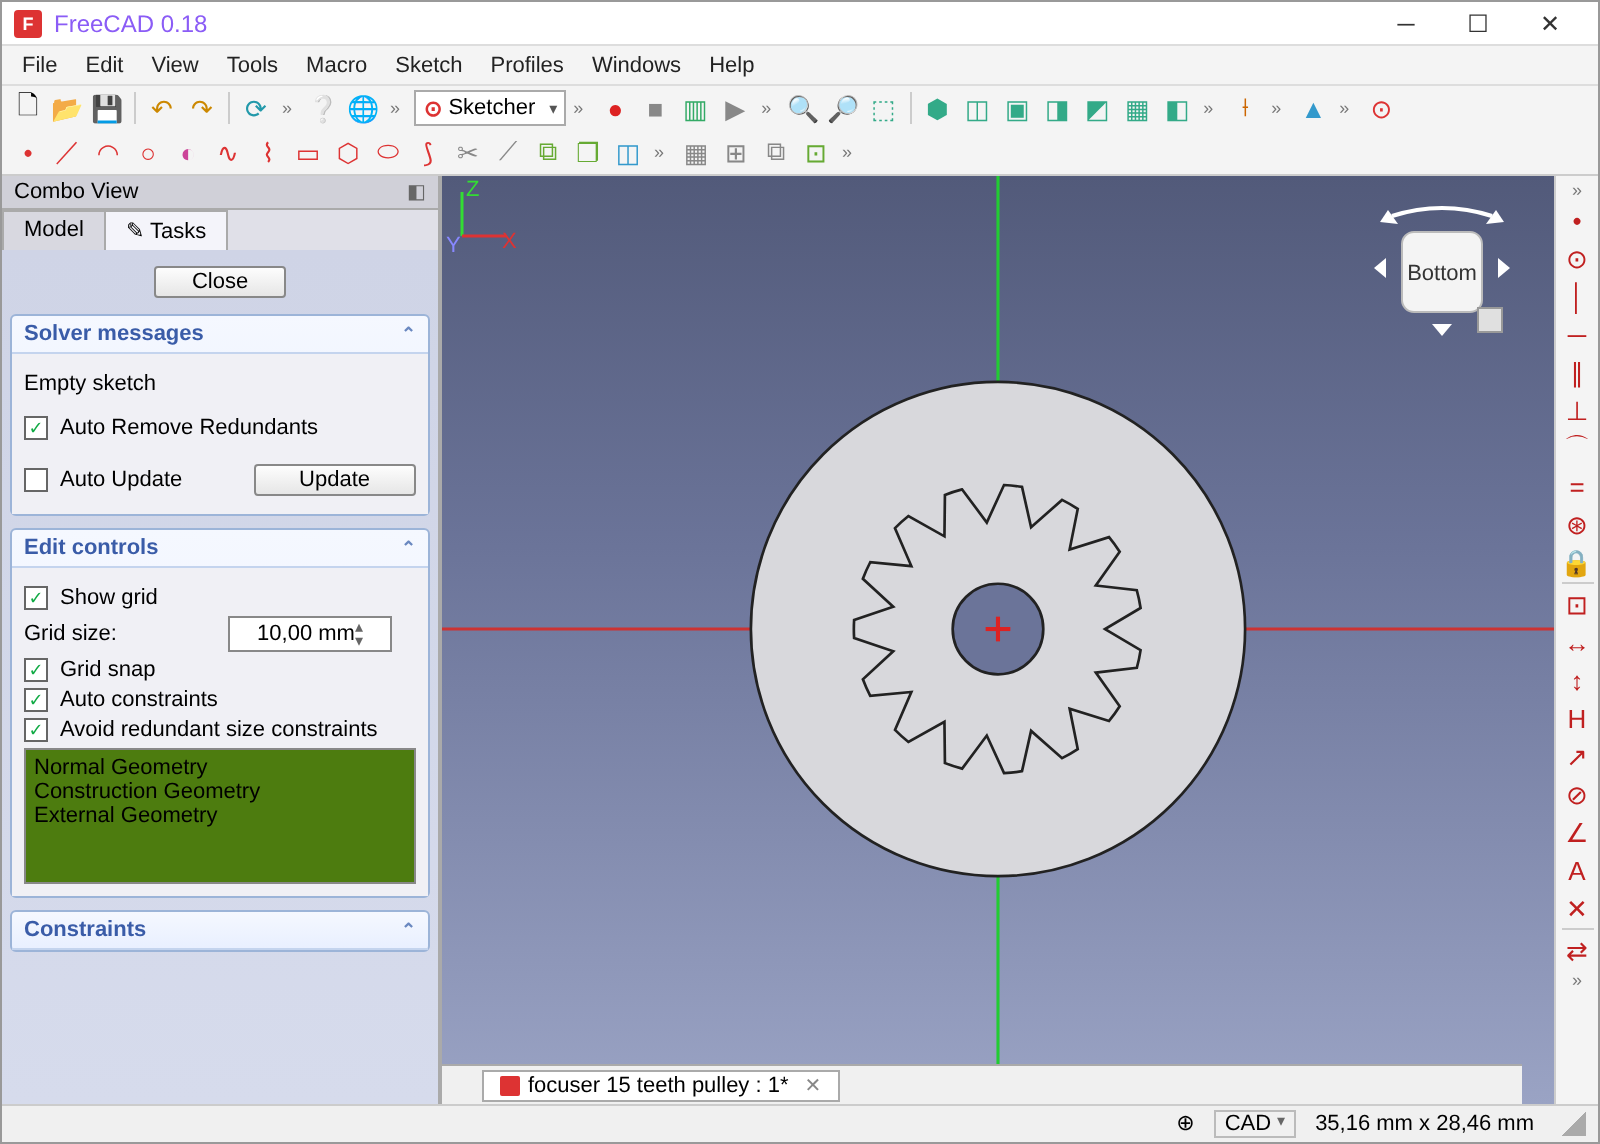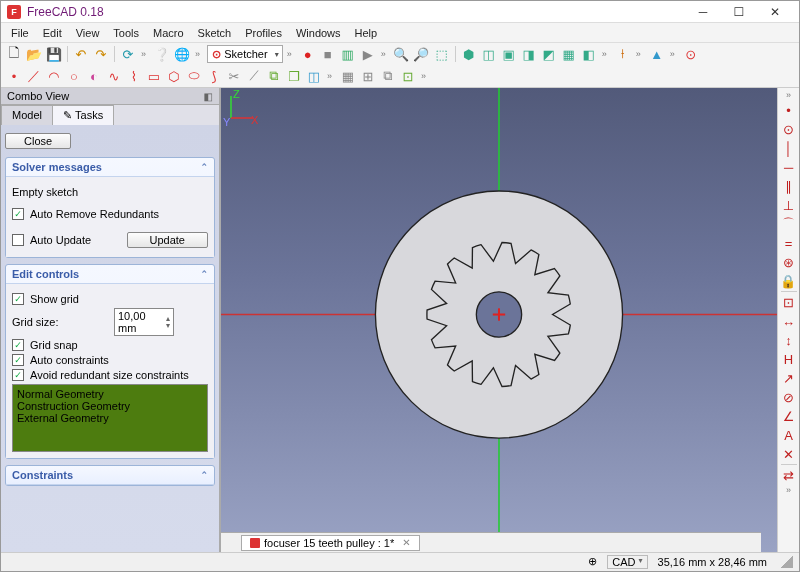--- a/index.html
+++ b/index.html
@@ -1,21 +1,21 @@
 <!DOCTYPE html>
 <html><head>
 <meta charset="utf-8">
 <style>
 * { box-sizing: border-box; margin: 0; padding: 0; font-family: "Segoe UI", Tahoma, sans-serif; font-size: 11px; }
 body { width: 800px; height: 572px; overflow: hidden; background: #f0f0f0; border: 1px solid #999; position: relative; }
 
 
 .titlebar { height: 22px; background: #fff; display: flex; align-items: center; padding: 0 6px; border-bottom: 1px solid #ddd; }
 .titlebar .app-icon { width: 14px; height: 14px; background: #d33; color: #fff; font-size: 9px; font-weight: bold; display: flex; align-items: center; justify-content: center; margin-right: 6px; border-radius: 2px; }
-.titlebar .title { flex: 1; color: #701a75; font-size: 12px; }
+.titlebar .title { flex: 1; color: #8b5cf6; font-size: 12px; }
 .titlebar .win-btn { width: 36px; height: 20px; display: flex; align-items: center; justify-content: center; font-size: 12px; color: #333; }
 
 
 .menubar { height: 20px; background: #f4f4f4; display: flex; align-items: center; padding: 0 4px; gap: 2px; border-bottom: 1px solid #ddd; }
 .menubar span { padding: 2px 6px; color: #222; }
 
 
 .toolbar-area { background: #f4f4f4; border-bottom: 1px solid #ccc; }
 .toolbar-row { height: 22px; display: flex; align-items: center; gap: 2px; padding: 1px 4px; }
 .tb-btn { width: 18px; height: 18px; display: flex; align-items: center; justify-content: center; font-size: 13px; border-radius: 2px; cursor: pointer; }
@@ -25,29 +25,29 @@
 .workbench-sel::after { content: "▾"; position: absolute; right: 3px; font-size: 8px; color: #555; }
 
 
 .main { display: flex; height: calc(100% - 22px - 20px - 46px - 18px); }
 .side-panel { width: 220px; background: #e8e8f0; border-right: 2px solid #aaa; display: flex; flex-direction: column; overflow: hidden; }
 .combo-title { background: #d0d0d8; padding: 2px 6px; font-size: 11px; border-bottom: 1px solid #aaa; display:flex; align-items:center; justify-content:space-between;}
 .tabs { display: flex; background: #e0e0e8; }
 .tab { padding: 3px 10px; border: 1px solid #aaa; border-bottom: none; background: #d8d8e0; margin-right: -1px; font-size: 11px; }
 .tab.active { background: #f4f4fa; }
 .panel-body { flex: 1; background: linear-gradient(#cfd4e6, #d6dbec); overflow-y: auto; padding: 4px; }
-.close-btn-row { display: flex; justify-content: flex-start; padding: 4px 0 8px; }
+.close-btn-row { display: flex; justify-content: center; padding: 4px 0 8px; }
 .btn { background: linear-gradient(#fdfdfd,#e6e6e6); border: 1px solid #888; padding: 1px 18px; border-radius: 2px; font-size: 11px; }
 .group { background: linear-gradient(#f5f8ff,#e8efff); border: 1px solid #9cb4d8; border-radius: 3px; margin-bottom: 6px; }
 .group-hdr { color: #3a5ca8; font-weight: bold; padding: 3px 6px; border-bottom: 1px solid #c4d4ee; display: flex; justify-content: space-between; align-items: center; font-size: 11px;}
 .group-hdr .tog { color: #6a88c0; font-size: 9px; }
 .group-body { padding: 6px; background: #f0f0f5; }
 .field-row { display: flex; align-items: center; gap: 6px; margin: 3px 0; font-size: 11px; }
 .checkbox { width: 12px; height: 12px; border: 1px solid #666; background: #fff; display: inline-flex; align-items: center; justify-content: center; font-size: 9px; color: #1a4; }
-.num-input { border: 1px solid #888; background: #fff; padding: 1px 3px; width: 60px; display:flex; justify-content:flex-start; align-items:center;}
+.num-input { border: 1px solid #888; background: #fff; padding: 1px 3px; width: 82px; display:flex; justify-content:center; align-items:center;}
 .render-list { border: 1px solid #888; background: #4d7c0f; padding: 3px 4px; font-size: 11px; height: 68px; }
 
 
 .viewport { flex: 1; position: relative; background: linear-gradient(#525a7a 0%, #6b7499 40%, #9aa3c4 100%); overflow: hidden; }
 .viewport svg { position: absolute; inset: 0; }
 .view-cube { position: absolute; top: 10px; right: 16px; width: 80px; height: 80px; }
 .doc-tabs { position: absolute; bottom: 0; left: 0; right: 16px; height: 20px; background: #f0f0f0; border-top: 1px solid #aaa; display: flex; align-items: center; padding: 0 20px; }
 .doc-tab { background: #fff; border: 1px solid #aaa; padding: 1px 8px; font-size: 11px; display: flex; align-items: center; gap: 4px; }
 .doc-tab .x { color: #888; font-size: 10px; margin-left: 4px; }
 .doc-tab .dicon { width:10px;height:10px;background:#d33;border-radius:1px;display:inline-block;}
@@ -247,20 +247,33 @@
       <g fill="#d8d8dc" stroke="#222" stroke-width="1.3">
         <path id="gearpath" d="M322,220 L339.2490633074092,230.2258119993688 A70,70 0 0 1 337.4213796758361,238.8243874430686 L317.50436379741524,241.1503054399416 A52,52 0 0 1 317.50436379741524,241.1503054399416 L329.10295478514104,257.50787564852976 A70,70 0 0 1 323.93592699430525,264.6196792824083 L304.79479153066063,258.6435309248245 A52,52 0 0 1 304.79479153066063,258.6435309248245 L308.7374084470341,278.30448684970696 A70,70 0 0 1 301.1244625429449,282.6998232167589 L286.06888370749726,269.454938847348 A52,52 0 0 1 286.06888370749726,269.454938847348 L281.67381227012714,289.01972259493533 A70,70 0 0 1 272.931295761044,289.9385981069201 L264.564519910082,271.7151385591502 A52,52 0 0 1 264.564519910082,271.7151385591502 L252.59170789846019,287.8008212790042 A70,70 0 0 1 244.23128131207255,285.0843540121776 L244,265.0333209967908 A52,52 0 0 1 244,265.0333209967908 L226.51965538051832,274.8585420128088 A70,70 0 0 1 219.98691242570376,268.97643383593555 L227.93111629250274,250.5648331192086 A52,52 0 0 1 227.93111629250274,250.5648331192086 L207.965749453815,252.43072245839033 A70,70 0 0 1 204.3902607355676,244.4000433125271 L219.1363247618421,230.81140792252347 A52,52 0 0 1 219.1363247618421,230.81140792252347 L200.13812901002098,224.39533636705195 A70,70 0 0 1 200.13812901002098,215.60466363294807 L219.1363247618421,209.18859207747653 A52,52 0 0 1 219.1363247618421,209.18859207747653 L204.3902607355676,195.59995668747294 A70,70 0 0 1 207.96574945381496,187.5692775416097 L227.93111629250274,189.4351668807914 A52,52 0 0 1 227.93111629250274,189.4351668807914 L219.98691242570374,171.02356616406445 A70,70 0 0 1 226.51965538051826,165.14145798719122 L243.99999999999997,174.9666790032092 A52,52 0 0 1 243.99999999999997,174.9666790032092 L244.2312813120725,154.91564598782242 A70,70 0 0 1 252.59170789846019,152.1991787209958 L264.56451991008197,168.2848614408498 A52,52 0 0 1 264.56451991008197,168.2848614408498 L272.9312957610439,150.0614018930799 A70,70 0 0 1 281.67381227012714,150.98027740506467 L286.06888370749726,170.545061152652 A52,52 0 0 1 286.06888370749726,170.545061152652 L301.1244625429449,157.30017678324108 A70,70 0 0 1 308.73740844703406,161.69551315029304 L304.79479153066063,181.3564690751755 A52,52 0 0 1 304.79479153066063,181.3564690751755 L323.93592699430525,175.38032071759173 A70,70 0 0 1 329.1029547851411,182.49212435147027 L317.50436379741524,198.8496945600584 A52,52 0 0 1 317.50436379741524,198.8496945600584 L337.4213796758361,201.17561255693138 A70,70 0 0 1 339.2490633074092,209.7741880006312 L322,220 A52,52 0 0 1 322,220Z"></path>
       </g>
 
       <circle cx="270" cy="220" r="22" fill="#6b7499" stroke="#222" stroke-width="1.3"></circle>
 
       <line x1="264" y1="220" x2="276" y2="220" stroke="#d22" stroke-width="2"></line>
       <line x1="270" y1="214" x2="270" y2="226" stroke="#d22" stroke-width="2"></line>
     </svg>
 
+    <div class="view-cube">
+      <svg viewBox="0 0 80 80">
+        <path d="M15 10 Q40 2 65 10" stroke="#fff" fill="none" stroke-width="2"></path>
+        <polygon points="13,7 18,14 9,13" fill="#fff"></polygon>
+        <polygon points="67,7 62,14 71,13" fill="#fff"></polygon>
+        <polygon points="6,36 12,31 12,41" fill="#fff"></polygon>
+        <polygon points="74,36 68,31 68,41" fill="#fff"></polygon>
+        <polygon points="40,70 35,64 45,64" fill="#fff"></polygon>
+        <rect x="20" y="18" width="40" height="40" rx="6" fill="#f4f4f4" stroke="#bbb"></rect>
+        <text x="40" y="42" text-anchor="middle" font-size="11" fill="#333">Bottom</text>
+        <rect x="58" y="56" width="12" height="12" fill="#e0e0e0" stroke="#999"></rect>
+      </svg>
+    </div>
 
     <svg class="axis-ind" width="40" height="40">
       <line x1="10" y1="30" x2="10" y2="8" stroke="#3d3" stroke-width="1.5"></line>
       <line x1="10" y1="30" x2="32" y2="30" stroke="#d33" stroke-width="1.5"></line>
       <text x="12" y="10" fill="#3d3" font-size="9">Z</text>
       <text x="30" y="36" fill="#d33" font-size="9">X</text>
       <text x="2" y="38" fill="#88f" font-size="9">Y</text>
     </svg>
 
     <div class="doc-tabs">

